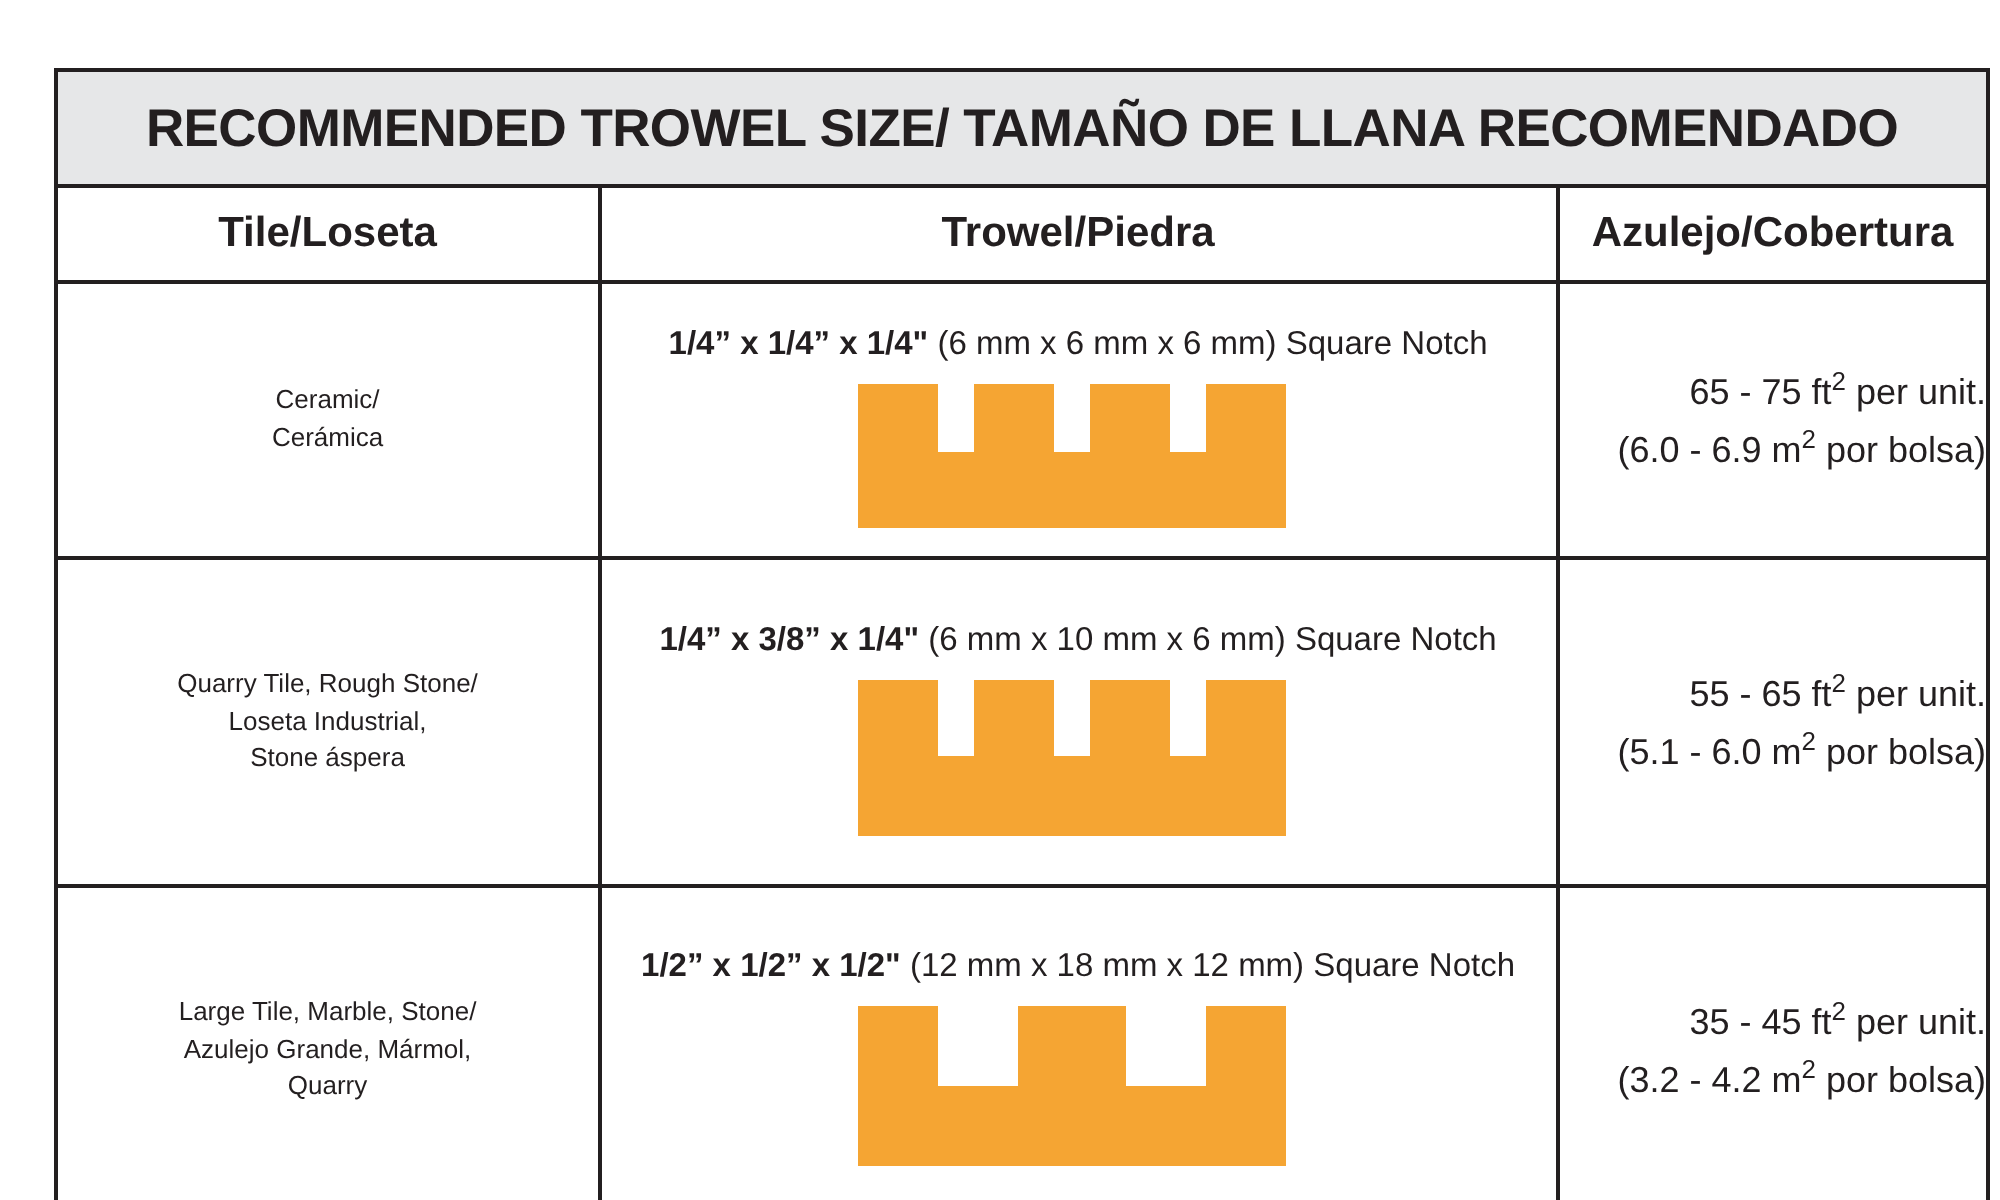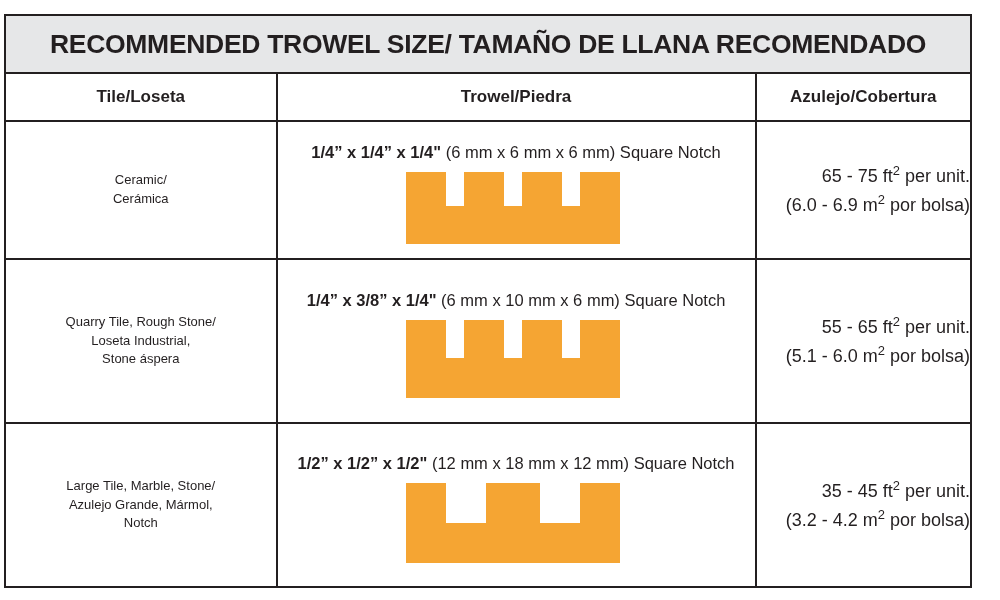--- a/index.html
+++ b/index.html
@@ -8,22 +8,23 @@
     padding: 0;
     width: 1000px;
     height: 600px;
     background: #ffffff;
     font-family: "Liberation Sans", sans-serif;
   }
 
   .sheet {
     width: 1000px;
     height: 484px;
-    padding: 14px 16px 14px 4px;
+    padding: 14px 16px 14px 27px;
     background: #ffffff;
+    margin-top: 20px;
   }
 
   table.trowel-table {
     width: 968px;
     height: 572px;
     border-collapse: collapse;
     table-layout: fixed;
     border: 2px solid #231f20;
   }
 
@@ -40,21 +41,21 @@
     font-size: 26.5px;
     font-weight: bold;
     letter-spacing: -0.3px;
     color: #231f20;
     height: 58px;
     padding: 0 8px;
   }
 
   .col-head {
     text-align: center;
-    font-size: 17px;
+    font-size: 21px;
     font-weight: bold;
     color: #231f20;
     height: 48px;
     padding: 0 6px;
   }
 
   .tile-cell {
     text-align: center;
     font-size: 13px;
     color: #231f20;
@@ -165,21 +166,21 @@
         <td class="coverage-cell">
           <div>55 - 65 ft<span class="sup">2</span> per unit.</div>
           <div>(5.1 - 6.0 m<span class="sup">2</span> por bolsa)</div>
         </td>
       </tr>
 
       <tr class="row-3">
         <td class="tile-cell">
           <div>Large Tile, Marble, Stone/</div>
           <div>Azulejo Grande, Mármol,</div>
-          <div>Notch</div>
+          <div>Quarry</div>
         </td>
         <td class="trowel-cell">
           <div class="spec-line">
             <span class="bold-part">1/2” x 1/2” x 1/2"</span><span> (12 mm x 18 mm x 12 mm) Square Notch</span>
           </div>
           <div class="notch-wrap">
             <svg class="notch-svg" width="220" height="80" viewBox="0 0 220 80">
               <path d="M0 0 H40 V40 H80 V0 H134 V40 H174 V0 H214 V80 H0 Z" fill="#f5a533"></path>
             </svg>
           </div>

